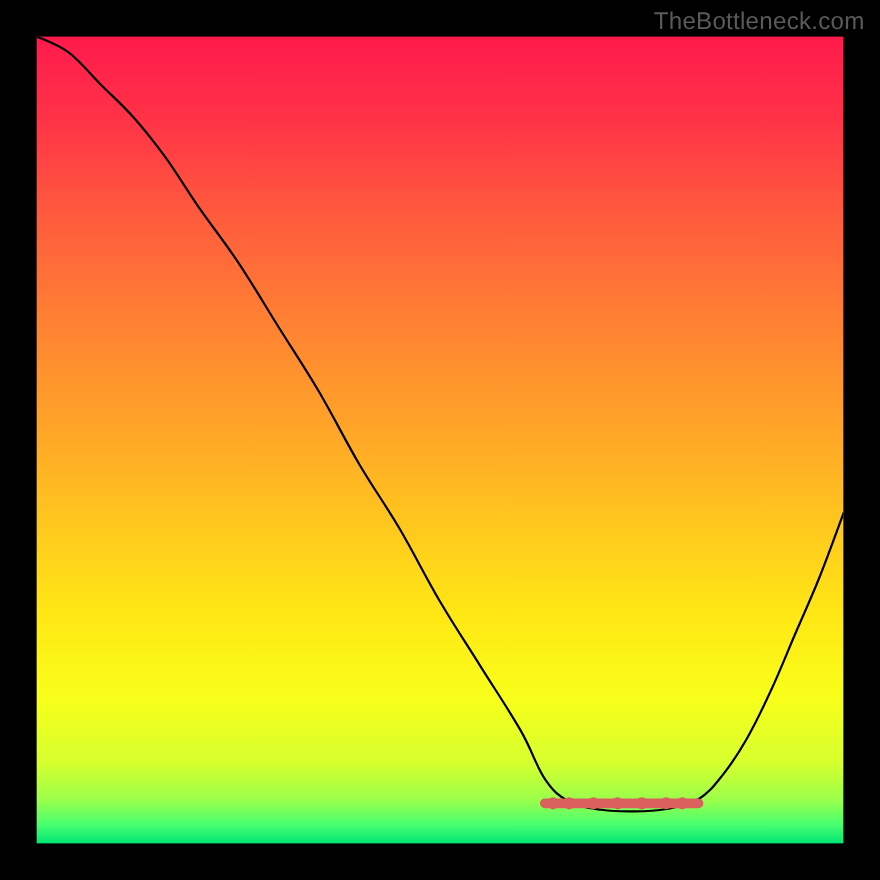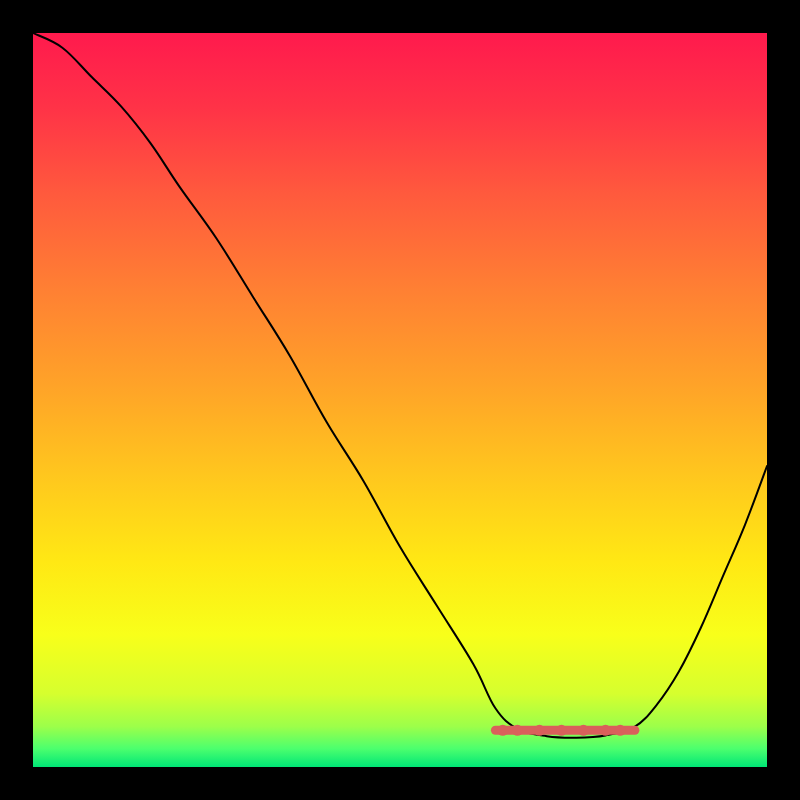--- a/index.html
+++ b/index.html
@@ -43,20 +43,21 @@
     stroke-linecap: round;
   }
   .trough-dot {
     fill: #d9605b;
   }
 </style>
 </head>
 <body>
 <div class="frame">
 
+  <div class="watermark">TheBottleneck.com</div>
 
   <div class="plot-area">
     <svg id="chart-svg" width="734" height="734" viewBox="0 0 734 734" preserveAspectRatio="none">
       <defs>
         <linearGradient id="bg-grad" x1="0" y1="0" x2="0" y2="1">
 
         <stop offset="0.00%" stop-color="#ff1a4d"></stop>
             <stop offset="10.00%" stop-color="#ff3247"></stop>
             <stop offset="22.00%" stop-color="#ff5a3d"></stop>
             <stop offset="35.00%" stop-color="#ff8033"></stop>

